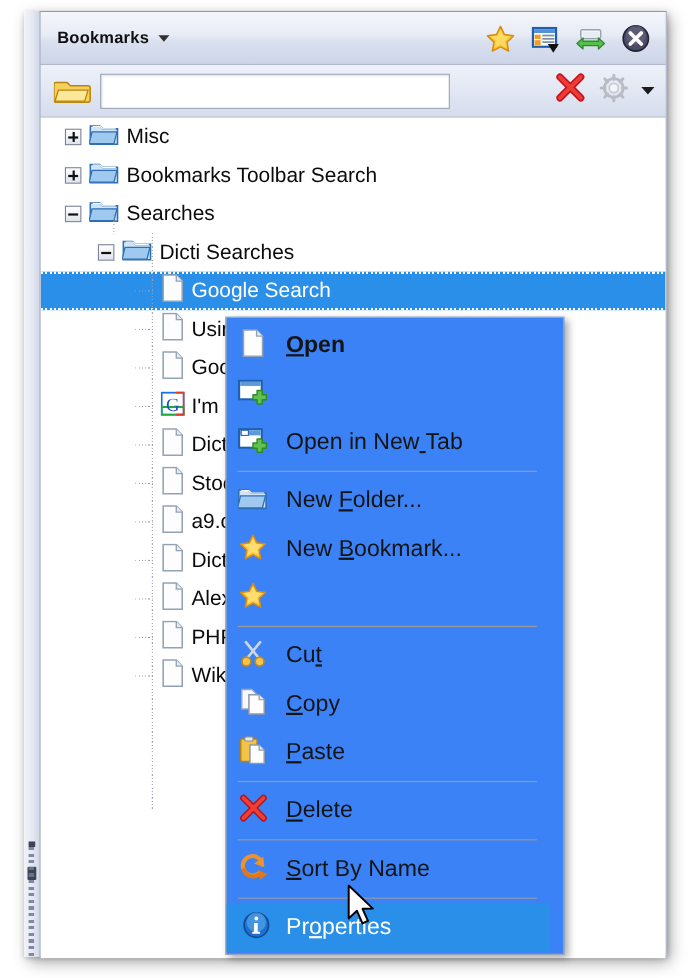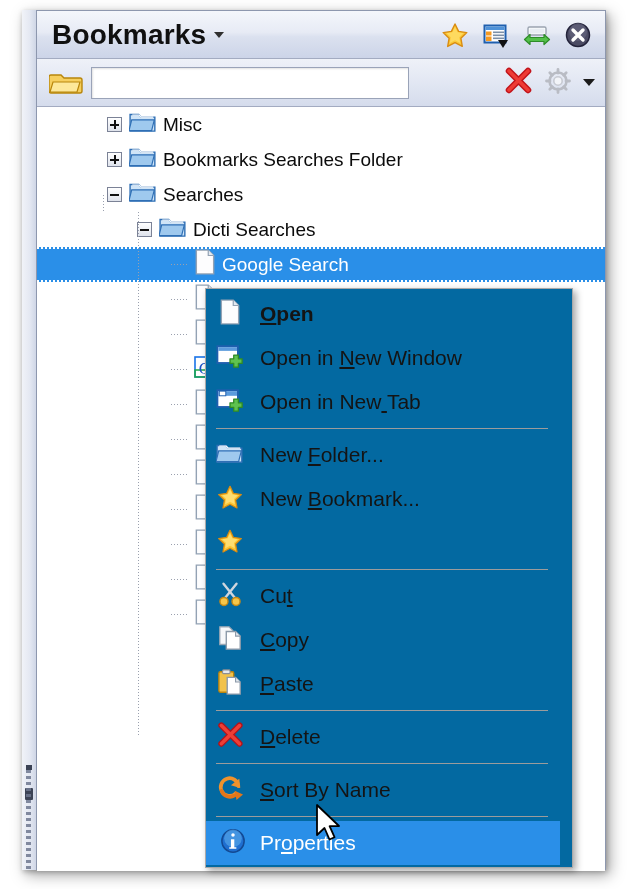--- a/index.html
+++ b/index.html
@@ -47,21 +47,21 @@
   }
 
   
   .titlebar{
     position:relative;height:47px;
     background:linear-gradient(to bottom,#f4f6fb 0%,#e7ebf5 45%,#dbe1ef 55%,#ccd4e8 100%);
     border-bottom:1px solid #a3abc1;
     display:flex;align-items:center;
   }
   .title-text{
-    margin-left:15px;font-size:28px;font-weight:bold;color:#101010;
+    margin-left:15px;font-size:15px;font-weight:bold;color:#101010;
     letter-spacing:.2px;
   }
   .title-caret{
     margin-left:8px;width:0;height:0;
     border-left:5px solid transparent;border-right:5px solid transparent;
     border-top:6px solid #303030;
   }
   .title-icons{margin-left:auto;display:flex;align-items:center;gap:13px;margin-right:13px;}
   .ticon{width:28px;height:28px;position:relative;display:block;}
 
@@ -84,21 +84,21 @@
   .tb-right{margin-left:auto;display:flex;align-items:center;gap:10px;margin-right:10px;}
   .tb-caret{
     width:0;height:0;border-left:6px solid transparent;border-right:6px solid transparent;
     border-top:7px solid #1c1c1c;
   }
 
   
   .tree{position:relative;height:764px;background:#fff;overflow:hidden;}
   .trow{
     position:relative;height:35px;display:flex;align-items:center;
-    font-size:19px;color:#0b0b0b;white-space:nowrap;padding-left:48px;
+    font-size:19px;color:#0b0b0b;white-space:nowrap;
   }
   .trow.sel{background:#2a8fe8;color:#ffffff;}
   .trow.sel .rowlabel{color:#ffffff;}
   .seldots{
     position:absolute;left:0;right:0;top:0;height:2px;
     background-image:repeating-linear-gradient(to right,#fff 0 2px,transparent 2px 4px);
   }
   .seldots.b{top:auto;bottom:0;}
   .rowlabel{margin-left:6px;}
 
@@ -121,22 +121,22 @@
   .vline{
     position:absolute;width:1px;
     background-image:repeating-linear-gradient(to bottom,#9aa0ae 0 1px,transparent 1px 3px);
   }
 
   .ico{flex:0 0 auto;position:relative;}
   .ind{flex:0 0 auto;}
 
   
   .ctxmenu{
-    position:absolute;left:205px;top:288px;width:368px;
-    background:#0369a1;
+    position:absolute;left:205px;top:288px;width:308px;
+    background:#3b82f6;
     border:1px solid #a9a9a9;
     box-shadow:3px 3px 7px rgba(0,0,0,.35);
     box-sizing:border-box;
     padding:3px 12px 2px 0;
   }
   .mi{
     position:relative;height:44px;display:flex;align-items:center;
     font-size:21px;color:#141414;cursor:default;
   }
   .mi .mlabel{margin-left:10px;}
@@ -257,21 +257,21 @@
         </div>
         <div class="trow">
           <div class="ind" style="width: 22px;"></div>
           <div class="expander plus"></div>
           <div class="ind" style="width: 7px;"></div>
           <span class="ico"><svg width="28" height="24" viewBox="0 0 26 22">
         <path d="M1 4 h8 l2.5 2.5 h12.5 v13 h-23 z" fill="#cfe4f7" stroke="#2f6fb5" stroke-width="1.3"></path>
         <path d="M2.5 9 h21 l-2.5 10 h-21 z" fill="#9fc9ee" stroke="#2f6fb5" stroke-width="1.1"></path>
         <path d="M3 4.5 h6.5 l2 2 h11" fill="none" stroke="#ffffff" stroke-width="1"></path>
       </svg></span>
-          <span class="rowlabel">Bookmarks Searches Folder</span>
+          <span class="rowlabel">Bookmarks Toolbar Search</span>
         </div>
         <div class="trow">
           <div class="ind" style="width: 22px;"></div>
           <div class="expander"></div>
           <div class="ind" style="width: 7px;"></div>
           <span class="ico"><svg width="28" height="24" viewBox="0 0 26 22">
         <path d="M1 4 h8 l2.5 2.5 h12.5 v13 h-23 z" fill="#cfe4f7" stroke="#2f6fb5" stroke-width="1.3"></path>
         <path d="M2.5 9 h21 l-2.5 10 h-21 z" fill="#9fc9ee" stroke="#2f6fb5" stroke-width="1.1"></path>
         <path d="M3 4.5 h6.5 l2 2 h11" fill="none" stroke="#ffffff" stroke-width="1"></path>
       </svg></span>
@@ -420,21 +420,20 @@
       <div class="mi">
         <span class="micon"><svg width="28" height="26" viewBox="0 0 30 26">
         <rect x="1.5" y="2.5" width="22" height="18" fill="#ffffff" stroke="#1f5fae" stroke-width="2"></rect>
         <rect x="2.5" y="3.5" width="20" height="4" fill="#5b9bdc"></rect>
 
         <g>
           <rect x="13" y="11" width="15" height="14" rx="1" fill="#ffffff" opacity="0"></rect>
           <path d="M19 12 h5 v4 h4 v5 h-4 v4 h-5 v-4 h-4 v-5 h4 z" fill="#5fc24f" stroke="#2f8a26" stroke-width="1.4" stroke-linejoin="round"></path>
         </g>
       </svg></span>
-        <span class="mlabel">Open in <span class="ul">N</span>ew Window</span>
       </div>
       <div class="mi">
         <span class="micon"><svg width="28" height="26" viewBox="0 0 30 26">
         <rect x="1.5" y="2.5" width="22" height="18" fill="#ffffff" stroke="#1f5fae" stroke-width="2"></rect>
         <rect x="2.5" y="3.5" width="20" height="5" fill="#5b9bdc"></rect>
         <rect x="3.5" y="3.5" width="7" height="5" fill="#ffffff" stroke="#1f5fae" stroke-width="1"></rect>
         <g>
           <rect x="13" y="11" width="15" height="14" rx="1" fill="#ffffff" opacity="0"></rect>
           <path d="M19 12 h5 v4 h4 v5 h-4 v4 h-5 v-4 h-4 v-5 h4 z" fill="#5fc24f" stroke="#2f8a26" stroke-width="1.4" stroke-linejoin="round"></path>
         </g>

